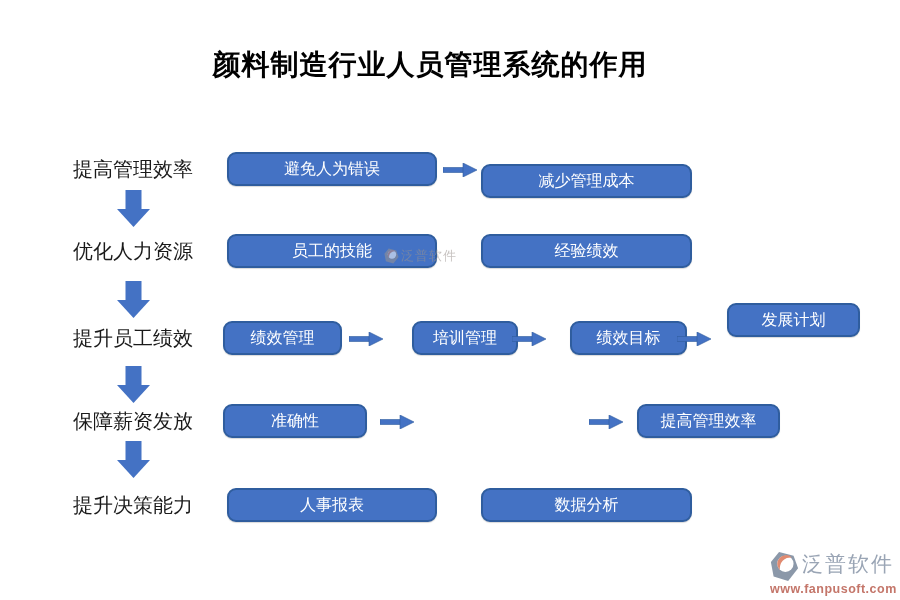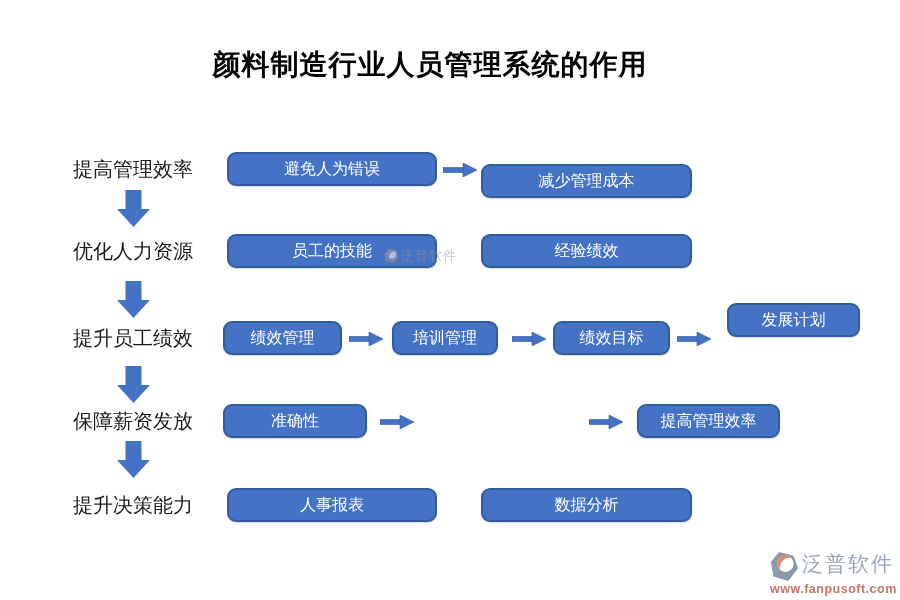--- a/index.html
+++ b/index.html
@@ -73,26 +73,26 @@
       <rect x="8.5" y="0" width="16" height="20" fill="currentColor"></rect>
       <polygon points="0,19 33,19 16.5,37" fill="currentColor"></polygon>
     </svg>
 
   <div class="row-label" style="top:326px">提升员工绩效</div>
   <div class="btn" style="left:223px;top:321px;width:119px">绩效管理</div>
   <svg class="h-arrow" style="left:349px;top:332px" viewBox="0 0 34 14">
       <rect x="0" y="4.5" width="21" height="5" fill="currentColor" stroke="#2F5D9E" stroke-width="0.6"></rect>
       <polygon points="20,0 34,7 20,14" fill="currentColor" stroke="#2F5D9E" stroke-width="0.6"></polygon>
     </svg>
-  <div class="btn" style="left:392px;top:321px;width:106px">培训管理</div>
+  <div class="btn" style="left:412px;top:321px;width:106px">培训管理</div>
   <svg class="h-arrow" style="left:512px;top:332px" viewBox="0 0 34 14">
       <rect x="0" y="4.5" width="21" height="5" fill="currentColor" stroke="#2F5D9E" stroke-width="0.6"></rect>
       <polygon points="20,0 34,7 20,14" fill="currentColor" stroke="#2F5D9E" stroke-width="0.6"></polygon>
     </svg>
-  <div class="btn" style="left:553px;top:321px;width:117px">绩效目标</div>
+  <div class="btn" style="left:570px;top:321px;width:117px">绩效目标</div>
   <svg class="h-arrow" style="left:677px;top:332px" viewBox="0 0 34 14">
       <rect x="0" y="4.5" width="21" height="5" fill="currentColor" stroke="#2F5D9E" stroke-width="0.6"></rect>
       <polygon points="20,0 34,7 20,14" fill="currentColor" stroke="#2F5D9E" stroke-width="0.6"></polygon>
     </svg>
   <div class="btn" style="left:727px;top:303px;width:133px">发展计划</div>
 
   <svg class="v-arrow" style="top:366px" viewBox="0 0 33 37">
       <rect x="8.5" y="0" width="16" height="20" fill="currentColor"></rect>
       <polygon points="0,19 33,19 16.5,37" fill="currentColor"></polygon>
     </svg>

